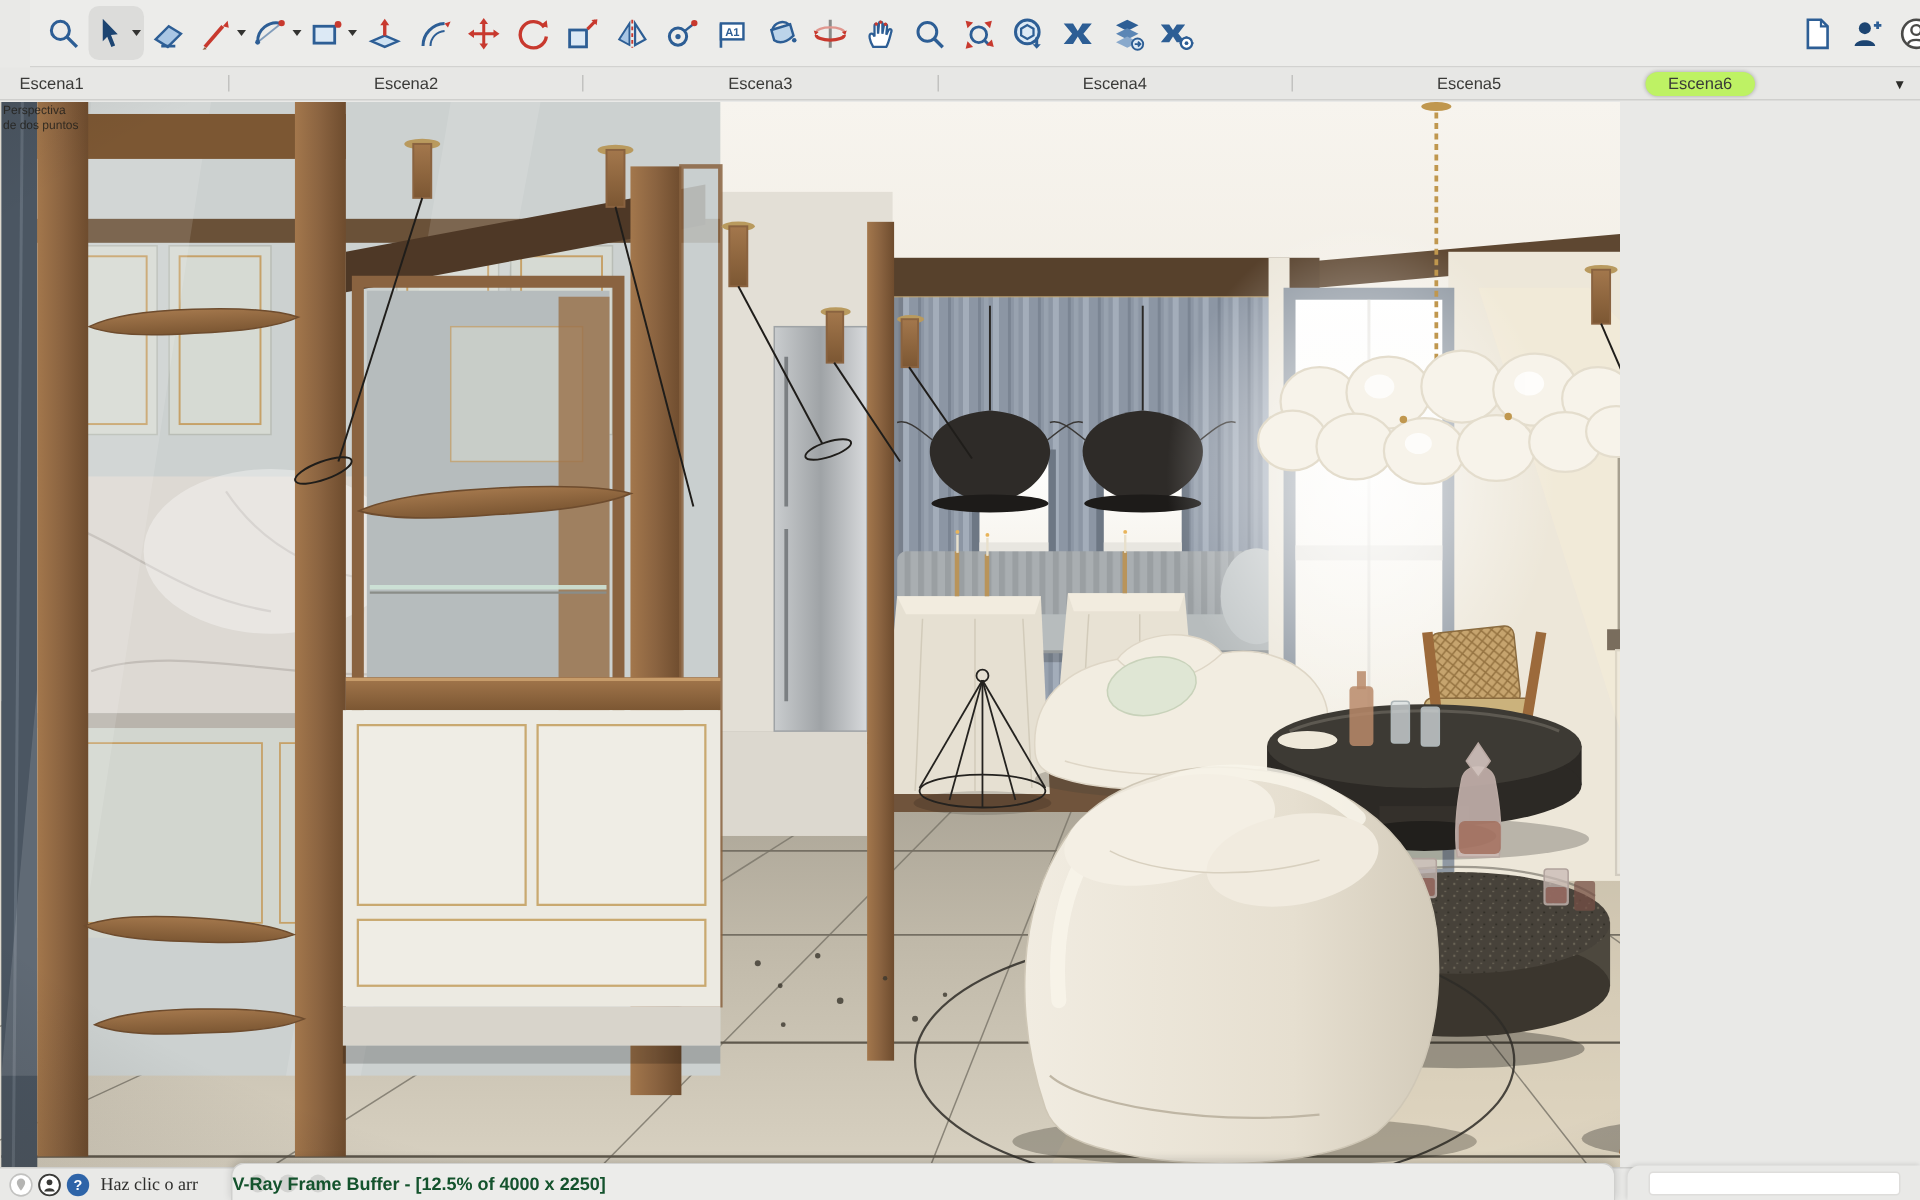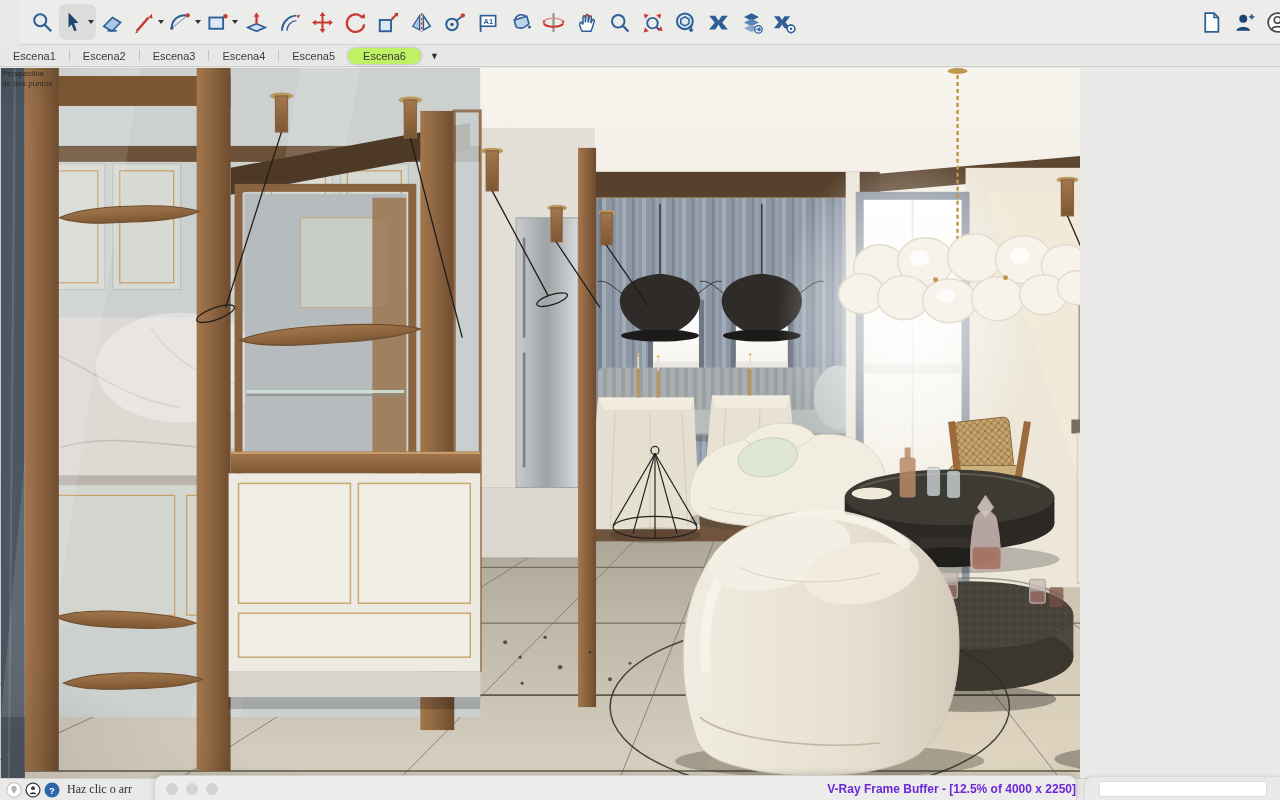--- a/index.html
+++ b/index.html
@@ -10,40 +10,40 @@
            border-bottom:1px solid #d2d2d0;box-sizing:border-box;display:flex;align-items:center;padding:0 6px;margin-left:20px;}
   .tool{display:flex;align-items:center;justify-content:center;height:36px;min-width:33px;
         background:transparent;border:none;border-radius:7px;padding:0 2px;cursor:default;}
   .tool.active{background:#dcdcda;}
   .tool svg{width:25px;height:25px;display:block;}
   .caret{width:0;height:0;border-left:3.5px solid transparent;border-right:3.5px solid transparent;
          border-top:4.5px solid #333331;margin-left:2px;}
   .toolbar-right{margin-left:auto;display:flex;align-items:center;}
   
   .tabbar{position:absolute;top:45px;left:0;width:1280px;height:22px;background:#e7e7e5;
-          border-bottom:1px solid #cfcfcd;box-sizing:border-box;display:flex;justify-content:flex-start;align-items:center;}
+          border-bottom:1px solid #cfcfcd;box-sizing:border-box;display:flex;justify-content:space-between;align-items:center;}
   .tab{font-family:inherit;font-size:11px;color:#3a3a38;background:none;border:none;padding:2px 13px;cursor:default;}
   .tab.active{background:#bef264;border-radius:10px;box-shadow:0 0 3px rgba(0,0,0,.3);padding:2px 15px;}
   .tabdiv{width:1px;height:11px;background:#c2c2c0;}
   .tab.more{padding:2px 9px;font-size:9px;color:#2c2c2a;}
   
   .viewport{position:absolute;top:68px;left:0;width:1080px;height:710px;background:#ded9cf;overflow:hidden;}
   .viewport svg.scene{position:absolute;top:0;left:0;}
   .cam-label{position:absolute;top:1px;left:2px;font-size:8px;line-height:9.5px;color:#23211c;opacity:.85;}
   
   .statusbar{position:absolute;left:0;top:778px;width:1280px;height:22px;background:#e9e9e7;
              border-top:1px solid #cfcfcd;box-sizing:border-box;display:flex;align-items:center;padding-left:3px;}
   .sicon{margin-left:3px;display:block;}
   .hint{font-size:12px;color:#2e2e2c;margin-left:7px;white-space:nowrap;font-family:Liberation Serif, serif;}
   .fbwindow{position:absolute;left:154px;top:775px;width:921px;height:25px;background:#ececea;
             border:1px solid #d0d0ce;border-bottom:none;border-radius:9px 9px 0 0;
             box-shadow:0 -2px 6px rgba(0,0,0,.15);display:flex;align-items:center;}
   .dots{display:flex;gap:8px;margin-left:11px;}
   .dot{width:12px;height:12px;border-radius:50%;background:#d3d3d1;}
-  .fbtitle{position:absolute;left:0;right:0;text-align:right;font-size:12px;font-weight:bold;color:#6d28d9;}
+  .fbtitle{position:absolute;left:0;right:0;text-align:left;font-size:12px;font-weight:bold;color:#14532d;}
   .rightpanel{position:absolute;left:1085px;top:777px;width:195px;height:23px;background:#e9e9e7;
               border-radius:8px 0 0 0;box-shadow:-1px -1px 3px rgba(0,0,0,.1);display:flex;align-items:center;}
   .measure-input{width:158px;height:14px;margin-left:14px;border:1px solid #dedddb;border-radius:3px;
                  background:#fff;font-size:11px;font-family:inherit;padding:0 4px;}
 </style>
 </head>
 <body>
 
 <div class="toolbar">
   <button class="tool">

